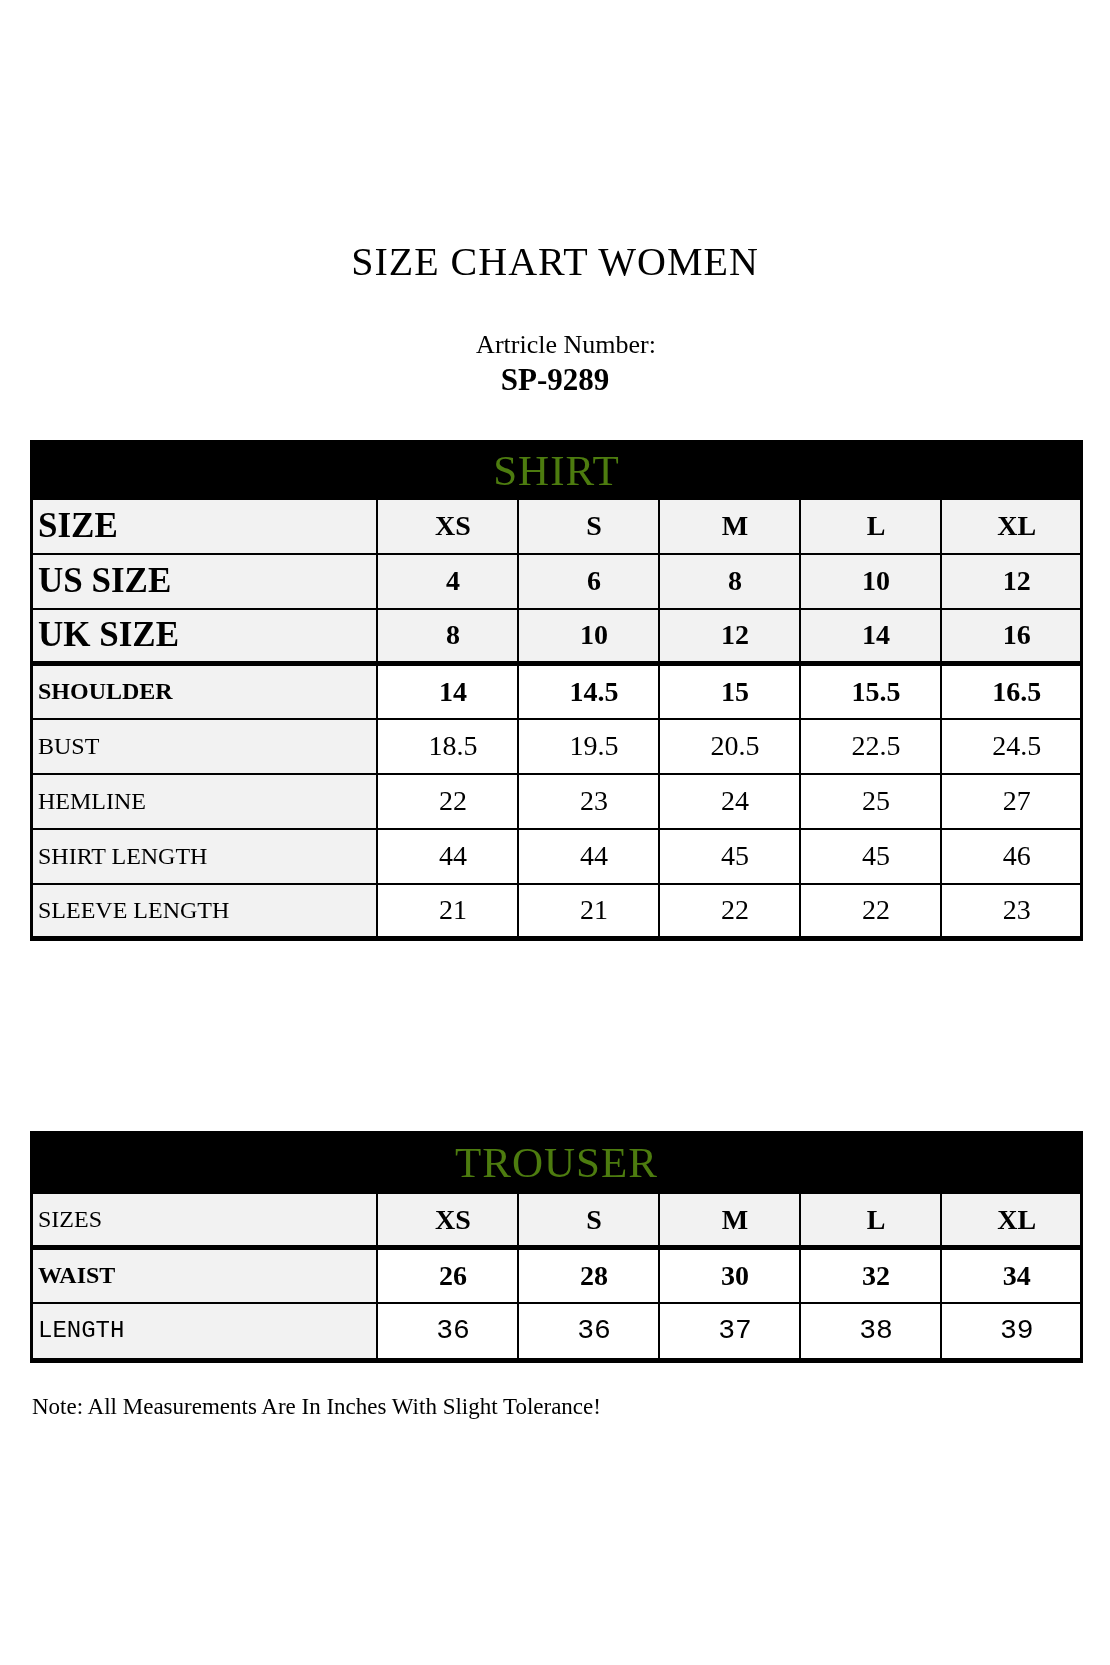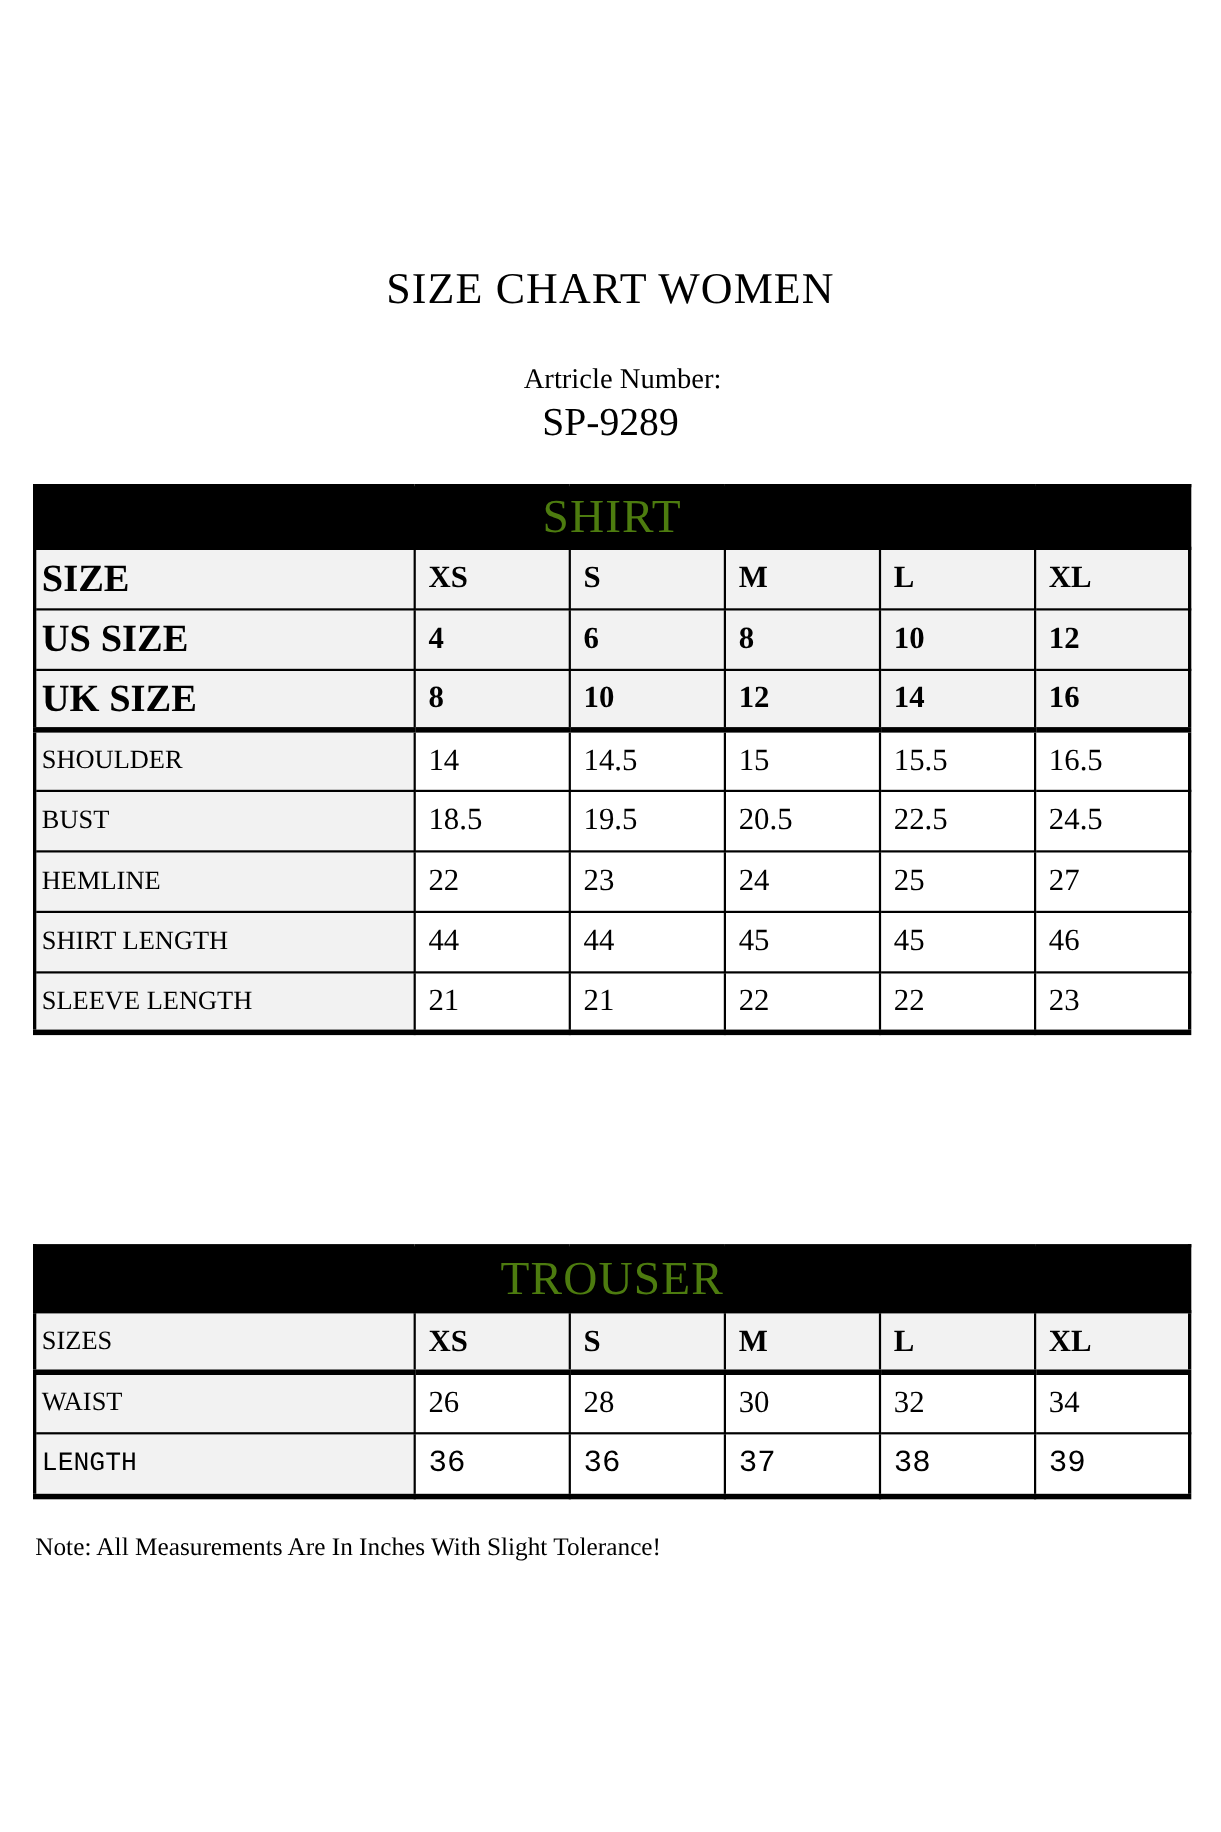--- a/index.html
+++ b/index.html
@@ -14,21 +14,21 @@
   .title {
     position: absolute; top: 238px; left: 0; width: 100%;
     text-align: center; font-size: 40px; font-weight: 400; letter-spacing: 1px;
   }
   .article-label {
     position: absolute; top: 330px; left: 0; width: 100%;
     text-align: center; font-size: 26px; font-weight: 400; margin-left: 11px;
   }
   .article-number {
     position: absolute; top: 362px; left: 0; width: 100%;
-    text-align: center; font-size: 36px; font-weight: 400;
+    text-align: center; font-size: 31px; font-weight: 700;
   }
 
   table.size-table {
     position: absolute; left: 30px; width: 1050px;
     border-collapse: collapse; table-layout: fixed;
     border: 3px solid #000; border-bottom-width: 5px;
   }
   table.shirt { top: 440px; }
   table.trouser { top: 1131px; }
 
@@ -45,29 +45,29 @@
   }
   table.trouser tr.band td { height: 60px; }
 
   tr.r td { height: 55px; }
   table.trouser tr.r-last td { height: 58px; font-family: Liberation Mono, monospace; }
 
   td.label {
     background: #f2f2f2; text-align: left; padding-left: 5px;
     font-size: 24px; font-weight: 400;
   }
-  td.val { text-align: left; font-size: 28px; font-weight: 400; background: #ffffff; padding-left: 12px; }
+  td.val { text-align: center; font-size: 28px; font-weight: 400; background: #ffffff; padding-left: 12px; }
 
   tr.gray td.val { background: #f2f2f2; }
   tr.boldrow td { font-weight: 700; }
   tr.boldrow td.label { font-size: 35px; }
   tr.boldrow td.val { font-size: 28px; }
   tr.boldvals td.val { font-weight: 700; }
 
-  tr.thick-top td { border-top-width: 5px; }
+  tr.thick-top td { border-top-width: 5px; font-weight: bold; }
 
   .note {
     position: absolute; left: 32px; top: 1394px;
     font-size: 23px; font-weight: 400;
   }
 </style>
 </head>
 <body>
 
 <div class="page">

